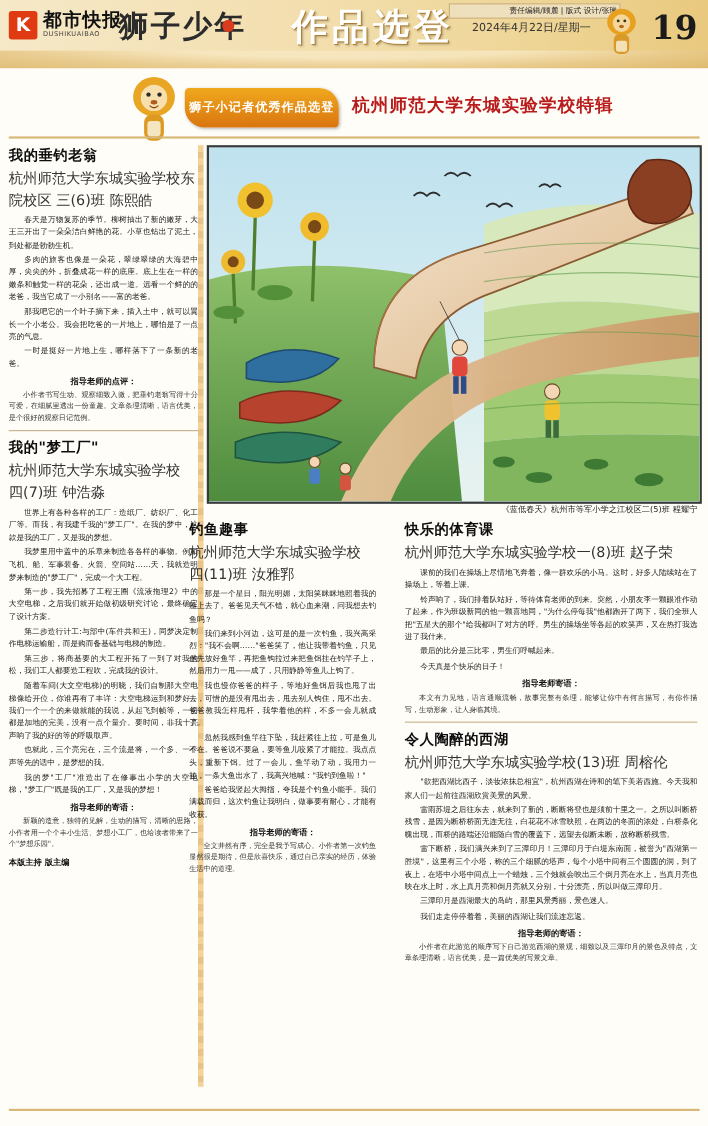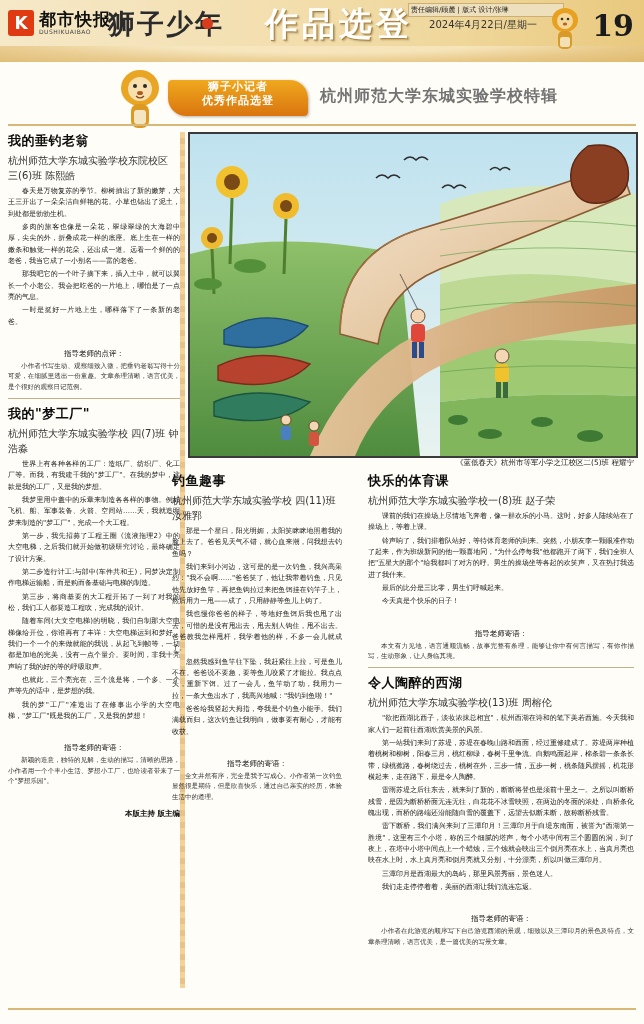--- a/index.html
+++ b/index.html
@@ -29,21 +29,21 @@
     position:absolute;left:108px;top:6px;font-size:27px;font-weight:bold;color:#2b2b2b;
     font-family:"DejaVu Serif","Liberation Serif",serif;letter-spacing:2px;
   }
   .red-dot{position:absolute;left:202px;top:18px;width:11px;height:11px;border-radius:50%;background:#d93c1d;}
   .mh-big{
     position:absolute;left:265px;top:2px;font-size:33px;color:#fff;font-weight:bold;
     font-family:"DejaVu Serif","Liberation Serif",serif;letter-spacing:4px;
     text-shadow:1px 1px 0 #b07e2c,2px 2px 2px rgba(0,0,0,.25);
   }
   .mh-credit{
-    position:absolute;left:408px;top:3px;width:150px;text-align:left;font-size:7px;color:#222;
+    position:absolute;left:408px;top:3px;width:150px;text-align:right;font-size:7px;color:#222;
     background:#efe0bd;border:1px solid #cdae74;padding:1px 2px;
   }
   .mh-date{
     position:absolute;left:408px;top:18px;width:150px;text-align:center;font-size:10px;color:#333;
   }
   .mh-lion{
     position:absolute;left:545px;top:4px;width:40px;height:50px;
   }
   .page-no{
     position:absolute;right:10px;top:8px;font-size:30px;font-weight:bold;color:#1b1b1b;
@@ -56,57 +56,57 @@
   }
 
   
   .subbanner{position:absolute;left:0;top:62px;width:644px;height:70px;background:#fffdf7;}
   .banner-lion{position:absolute;left:110px;top:4px;width:60px;height:66px;}
   .ribbon{
     position:absolute;left:168px;top:18px;width:140px;height:36px;
     background:linear-gradient(180deg,#f0a81e,#d9750f);
     border-radius:4px 18px 4px 18px;
     box-shadow:1px 1px 3px rgba(0,0,0,.3);
-    display:flex;flex-direction:column;align-items:center;
+    display:flex;align-items:center;justify-content:center;
   }
   .ribbon span{color:#fff;font-size:11px;font-weight:bold;line-height:1.3;letter-spacing:1px;}
   .subbanner-title{
-    position:absolute;left:320px;top:24px;font-size:16px;font-weight:bold;color:#737373;
+    position:absolute;left:320px;top:24px;font-size:16px;font-weight:bold;color:#b91c1c;
     font-family:"DejaVu Serif","Liberation Serif",serif;letter-spacing:1px;
   }
   .subbanner-rule{position:absolute;left:8px;top:124px;width:628px;height:2px;background:#d8b877;}
 
   
   .col-left{position:absolute;left:8px;top:132px;width:172px;height:860px;}
   .art-block{
     position:absolute;left:188px;top:132px;width:446px;height:322px;
     border:2px solid #3a3a3a;overflow:hidden;background:#cfe6ef;
   }
   .art-caption{
     position:absolute;left:188px;top:458px;width:446px;font-size:7.5px;color:#222;text-align:right;
   }
   .lower-left{position:absolute;left:172px;top:472px;width:170px;}
   .lower-right{position:absolute;left:368px;top:472px;width:266px;}
 
   h2.art-title{
     font-size:13px;font-weight:bold;color:#0e0e0e;margin:0 0 3px 0;
     font-family:"DejaVu Serif","Liberation Serif",serif;letter-spacing:.5px;
   }
-  .byline{font-size:10px;color:#333;line-height:1.5;margin-bottom:3px;}
+  .byline{font-size:13px;color:#333;line-height:1.5;margin-bottom:3px;}
   .body{font-size:7px;color:#1a1a1a;line-height:1.62;text-align:justify;}
   .body p{margin:0 0 2px 0;text-indent:2em;}
   .teacher-head{
-    font-size:7.5px;font-weight:normal;color:#111;margin:21px 0 2px 0;text-align:center;
+    font-size:7.5px;font-weight:bold;color:#111;margin:5px 0 2px 0;text-align:center;
   }
   .teacher-body{
     font-size:6.5px;color:#333;line-height:1.6;text-align:justify;
     font-family:"DejaVu Serif","Liberation Serif",serif;
   }
   .teacher-body p{margin:0;text-indent:2em;}
-  .hostline{font-size:7.5px;color:#111;text-align:right;margin-top:22px;font-weight:bold;}
+  .hostline{font-size:7.5px;color:#111;margin-top:6px;font-weight:bold;}
   .hrule{height:1px;background:#c3b089;margin:6px 0;}
 
   
   .side-strip{
     position:absolute;left:180px;top:132px;width:5px;height:856px;
     background:repeating-linear-gradient(180deg,#e8b04a 0 6px,#d4942f 6px 12px);
     opacity:.55;
   }
   .foot-rule{position:absolute;left:8px;bottom:14px;width:628px;height:2px;background:#d8b877;}
 
@@ -358,21 +358,20 @@
       </div>
     </div>
 
     <div class="hrule"></div>
 
     <div>
       <h2 class="art-title">令人陶醉的西湖</h2>
       <div class="byline">杭州师范大学东城实验学校(13)班 周榕伦</div>
       <div class="body">
         <p>"欲把西湖比西子，淡妆浓抹总相宜"，杭州西湖在诗和的笔下美若西施。今天我和家人们一起前往西湖欣赏美景的风景。</p>
-        <p>第一站我们来到了苏堤，苏堤在春晚山路和西面，经过重修建成了。苏堤两岸种植着桃树和柳树，阳春三月，桃红柳绿，春树千里争流。白鹅鸣面起岸，棉条碧一条条长带，绿桃蕉路，春树绕过去，桃树在外，三步一情，五步一树，桃条随风摆摇，机花形横起来，走在路下，最是令人陶醉。</p>
         <p>雷雨苏堤之后往东去，就来到了新的，断断将登也是须前十里之一。之所以叫断桥残雪，是因为断桥桥面无连无往，白花花不冰雪映照，在两边的冬面的浓处，白桥条化魄出现，而桥的路端还沿能随白雪的覆盖下，远望去似断未断，故称断桥残雪。</p>
         <p>雷下断桥，我们满兴来到了三潭印月！三潭印月于白堤东南面，被誉为"西湖第一胜境"，这里有三个小塔，称的三个细腻的塔声，每个小塔中间有三个圆圆的洞，到了夜上，在塔中小塔中间点上一个蜡烛，三个烛就会映出三个倒月亮在水上，当真月亮也映在水上时，水上真月亮和倒月亮就又分别，十分漂亮，所以叫做三潭印月。</p>
         <p>三潭印月是西湖最大的岛屿，那里风景秀丽，景色迷人。</p>
         <p>我们走走停停着着，美丽的西湖让我们流连忘返。</p>
       </div>
       <div class="teacher-head">指导老师的寄语：</div>
       <div class="teacher-body">
         <p>小作者在此游览的顺序写下自己游览西湖的景观，细致以及三潭印月的景色及特点，文章条理清晰，语言优美，是一篇优美的写景文章。</p>
       </div>
     </div>

